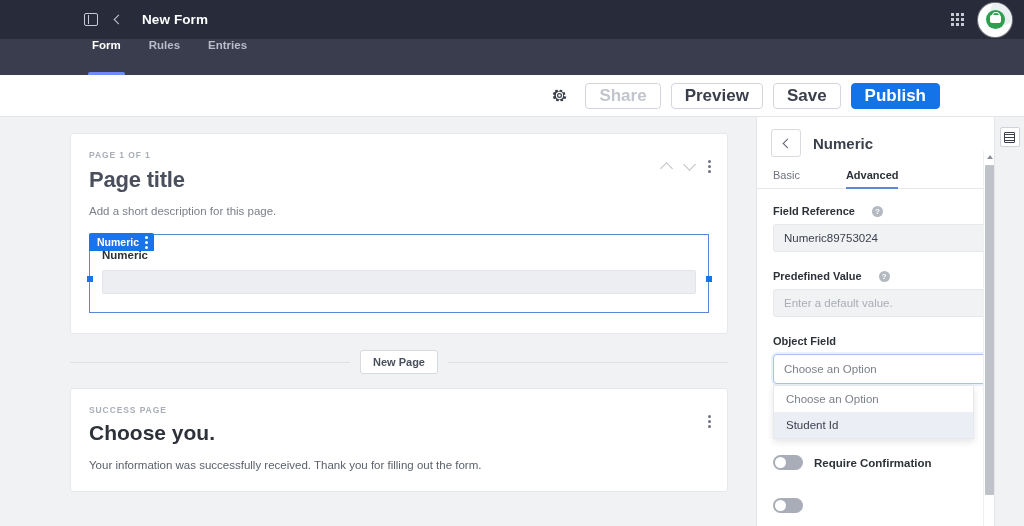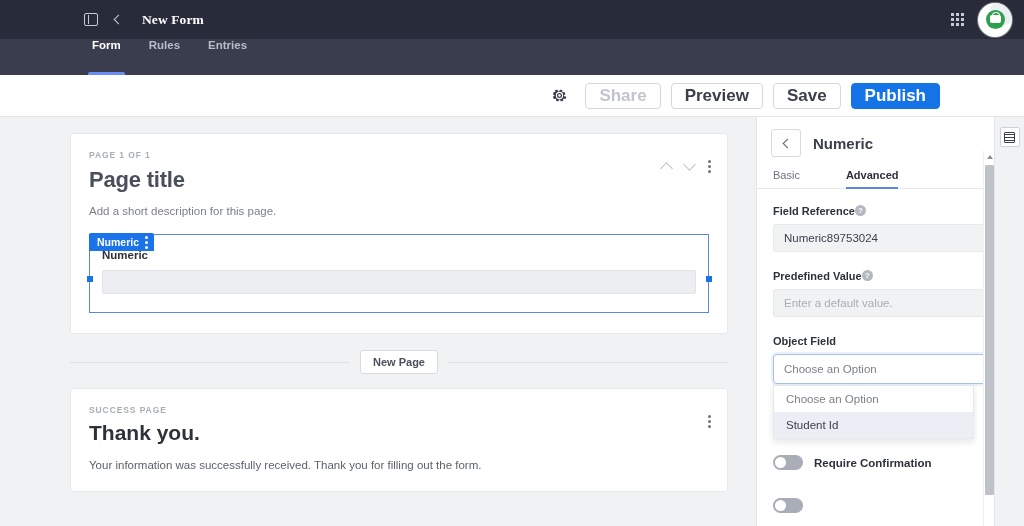--- a/index.html
+++ b/index.html
@@ -9,21 +9,20 @@
     background: #f1f2f4;
     overflow: hidden;
   }
 
   
   .topbar {
     height: 39px; background: #282b3a;
     display: flex; align-items: center;
     padding: 0 12px 0 78px;
     position: relative;
-    font-family: Liberation Serif, serif;
   }
   .icon-btn {
     width: 26px; height: 26px;
     display: flex; align-items: center; justify-content: center;
     color: #c7cad4; cursor: pointer;
   }
   .panel-glyph {
     width: 14px; height: 13px;
     border: 1.6px solid #c7cad4; border-radius: 2px;
     position: relative;
@@ -213,21 +212,21 @@
     position: relative;
   }
   .ptab.active { color: #2d3139; font-weight: bold; margin-left: 26px; }
   .ptab.active::after {
     content: ""; position: absolute; left: 0; right: 0; bottom: -1px;
     height: 2px; background: #5b87d6;
   }
   .panel-body { padding: 16px 16px 0 16px; position: relative; flex: 1; }
   .plabel {
     font-size: 11px; font-weight: bold; color: #2d3139;
-    display: flex; align-items: flex-start; gap: 0; margin-bottom: 7px;
+    display: flex; align-items: flex-end; gap: 17px; margin-bottom: 7px;
   }
   .help {
     width: 11px; height: 11px; border-radius: 50%; background: #b4b8c0;
     color: #ffffff; font-size: 8px; font-weight: bold;
     display: flex; align-items: center; justify-content: center;
   }
   .pinput {
     height: 28px; background: #f1f2f4; border: 1px solid #e6e8eb; border-radius: 3px;
     display: flex; align-items: center; padding: 0 10px;
     font-size: 11.5px; color: #3b3f4c; margin-bottom: 18px;
@@ -400,21 +399,21 @@
     </div>
 
     <div class="divider-row">
       <span class="line"></span>
       <button class="new-page-btn">New Page</button>
       <span class="line"></span>
     </div>
 
     <div class="card">
       <div class="eyebrow">SUCCESS PAGE</div>
-      <div class="thankyou-title">Thank you.</div>
+      <div class="thankyou-title">Choose you.</div>
       <div class="thankyou-desc">Your information was successfully received. Thank you for filling out the form.</div>
       <div class="card-actions">
         <span class="kebab">
             <i></i>
             <i></i>
             <i></i>
           </span>
       </div>
     </div>
   </div>

